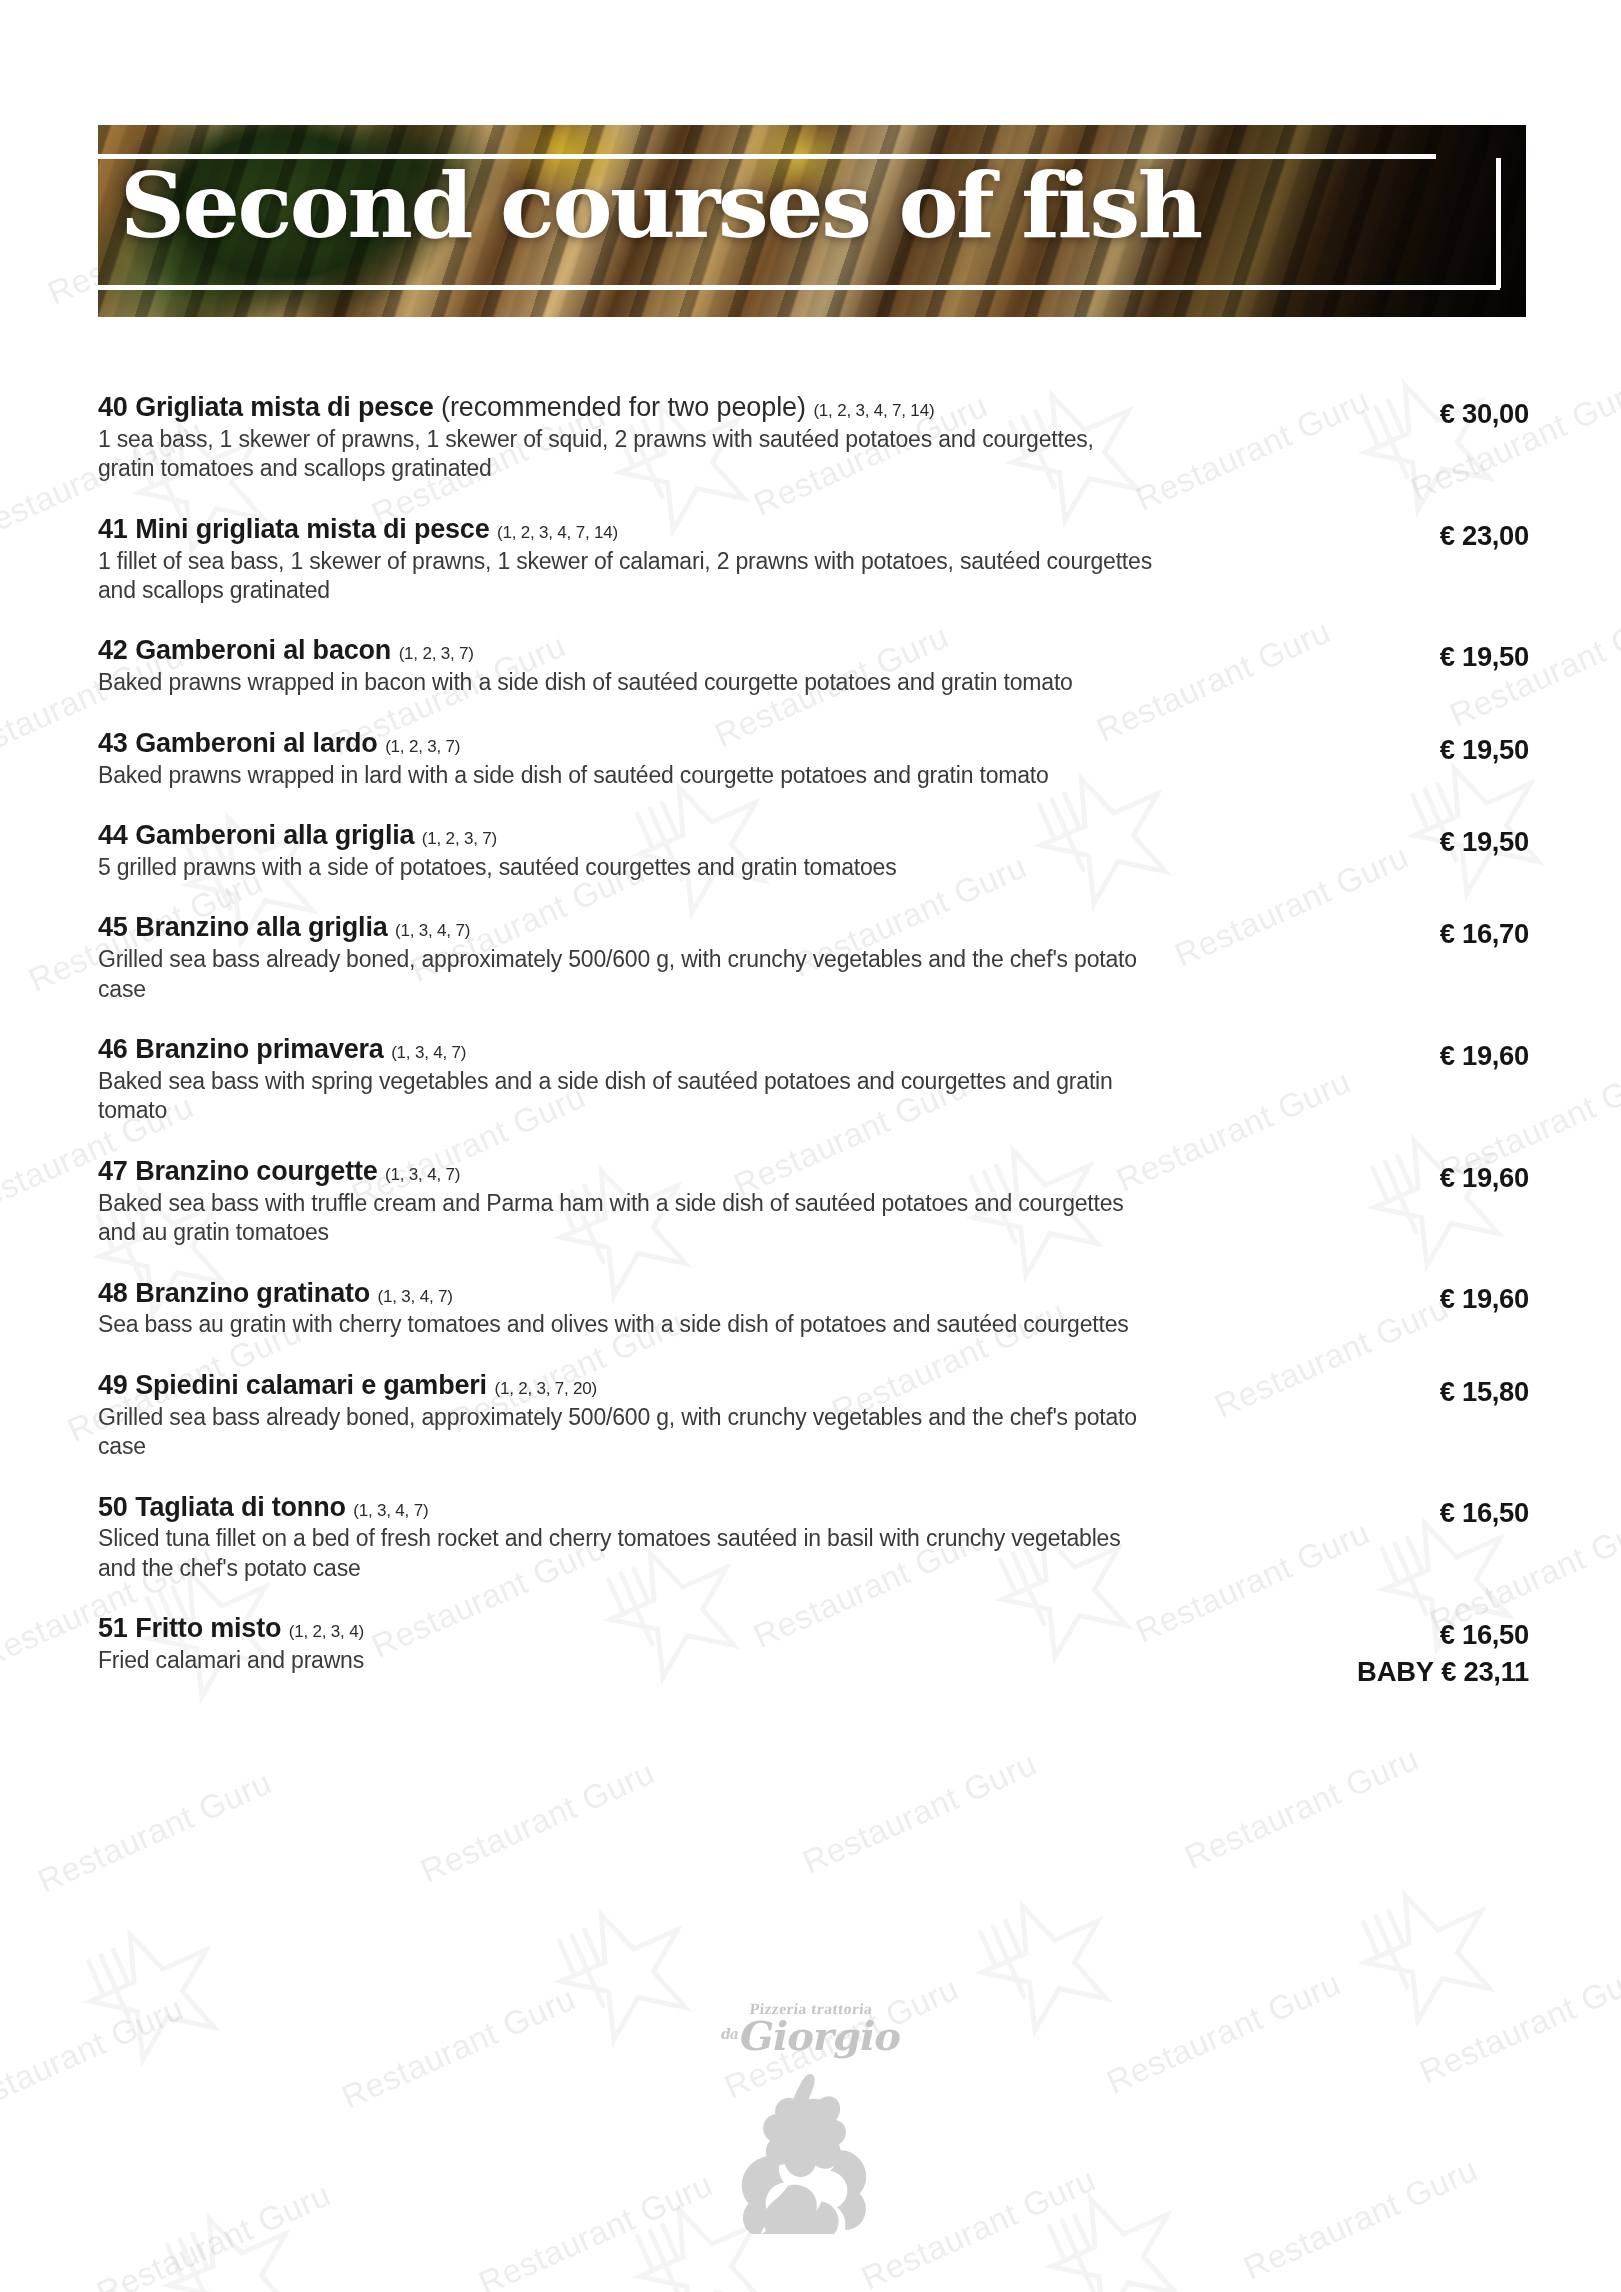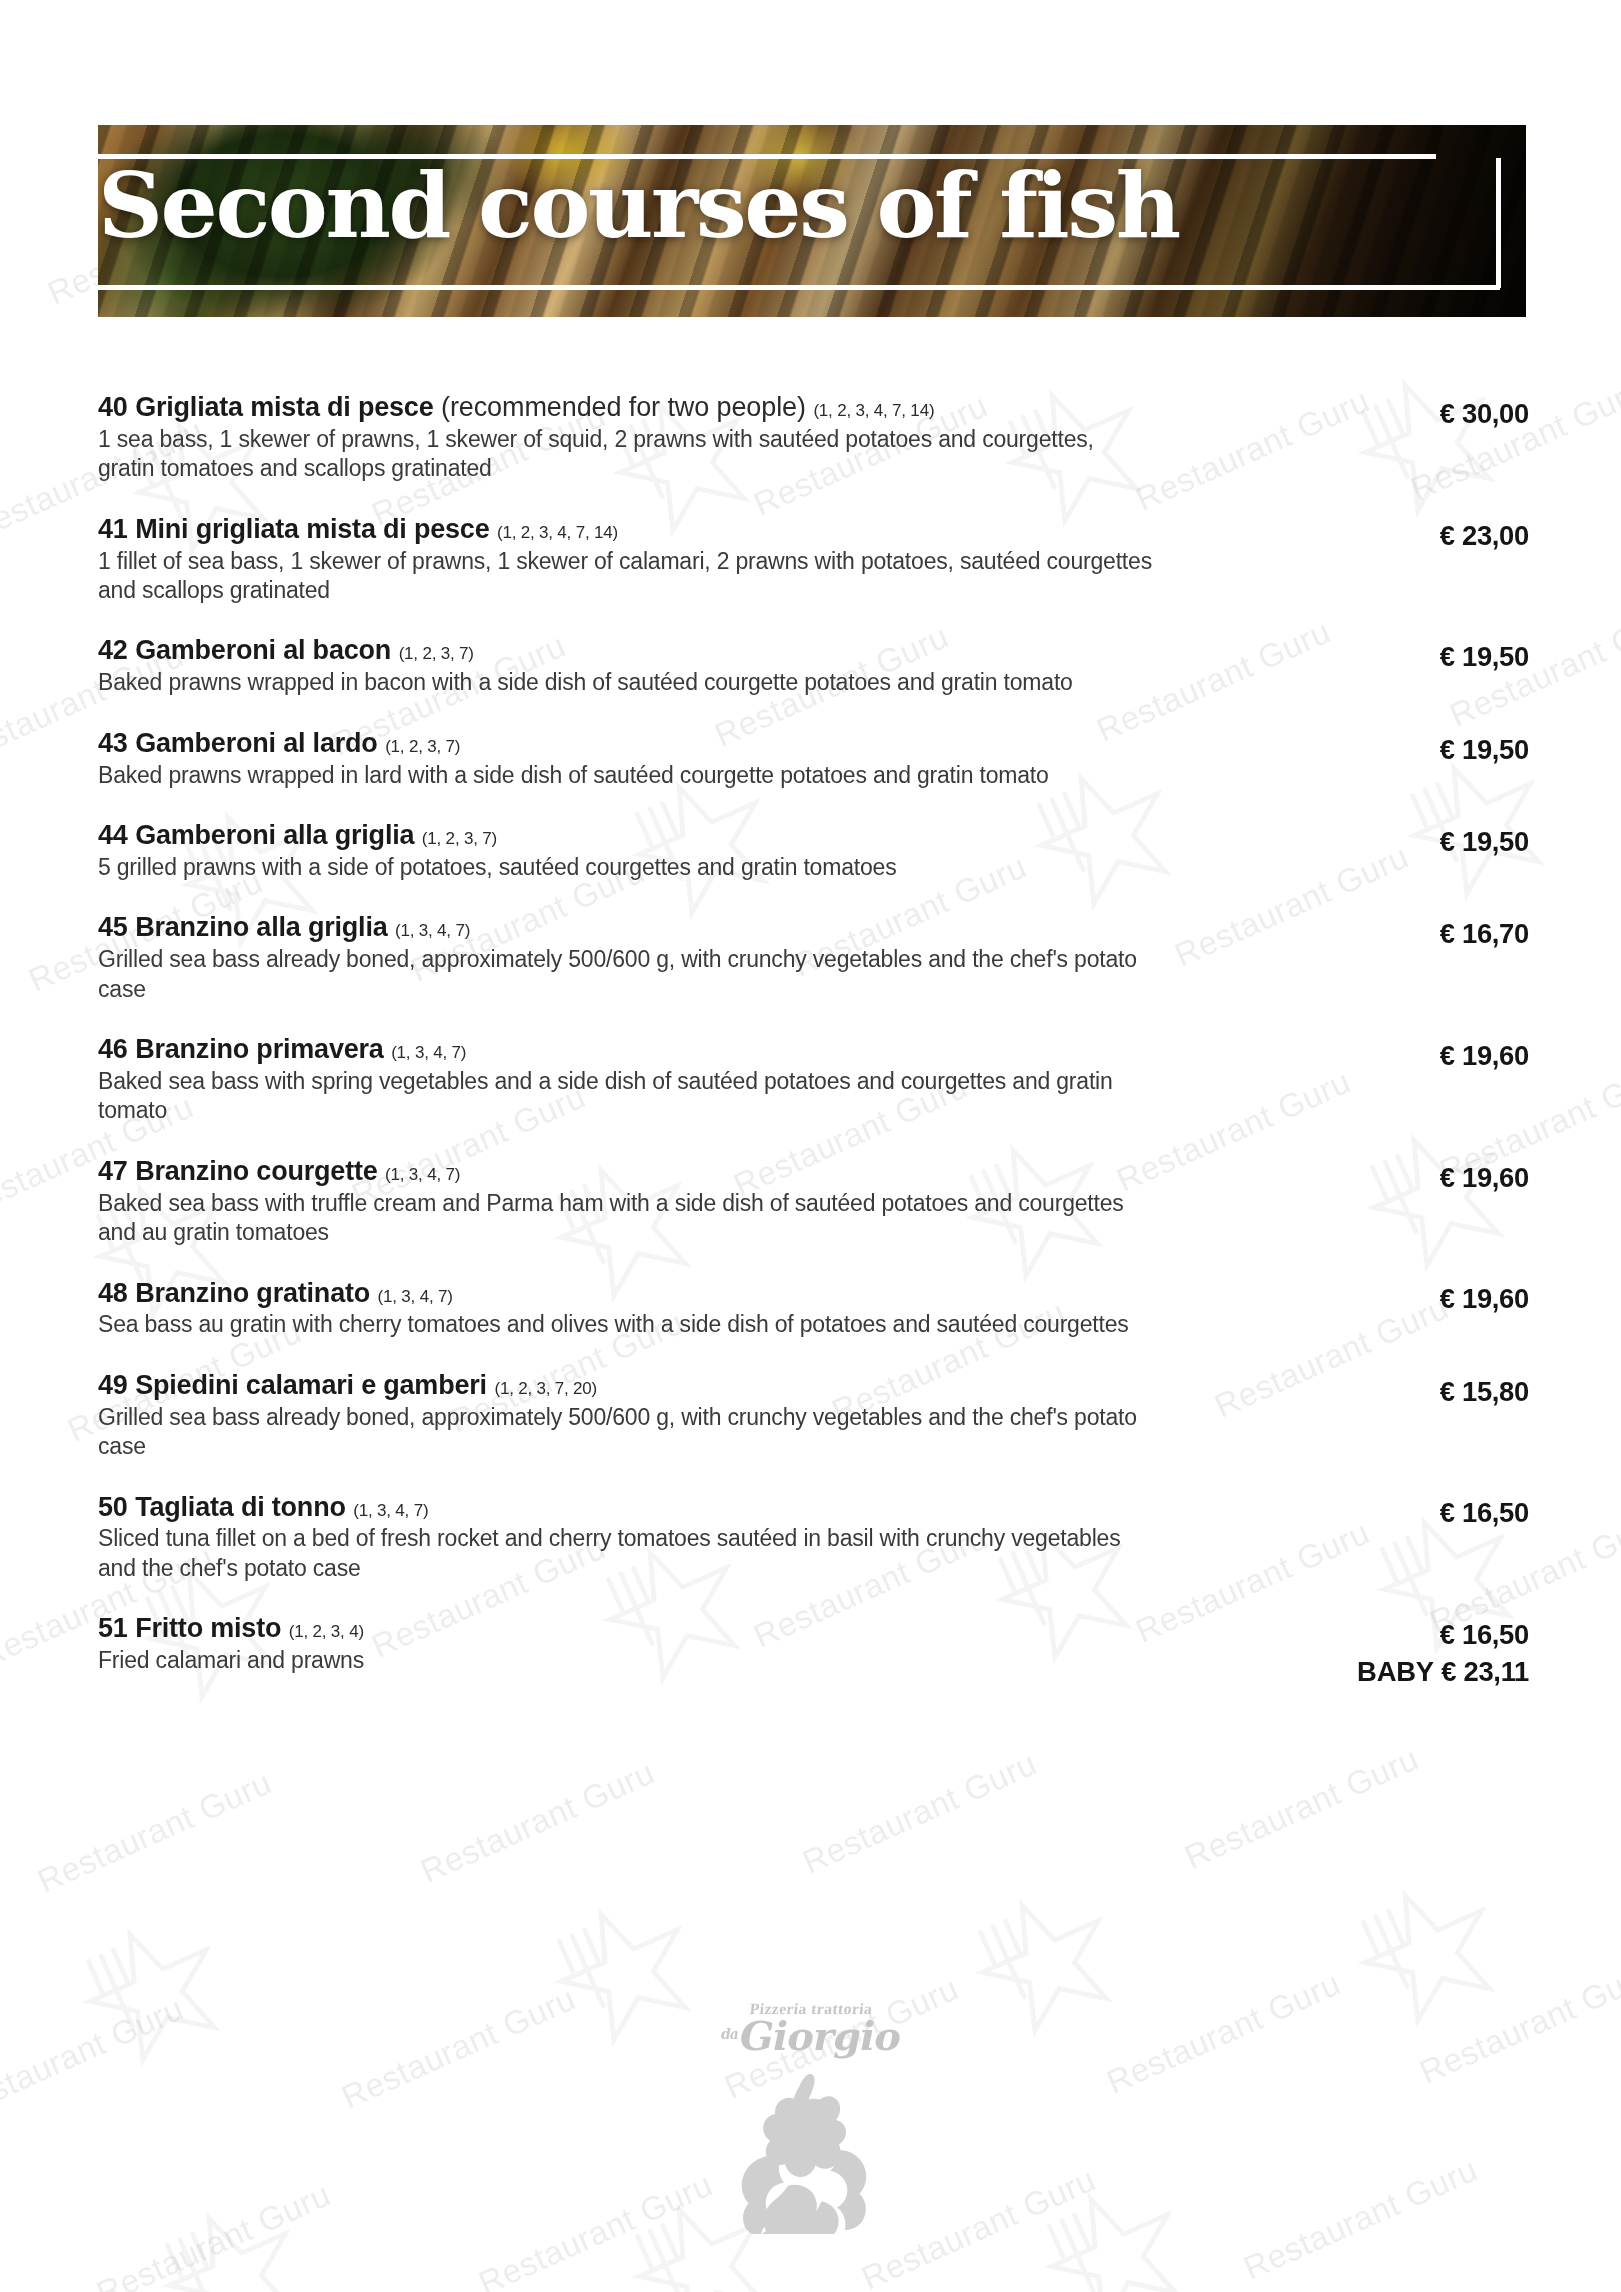--- a/index.html
+++ b/index.html
@@ -102,21 +102,21 @@
     position: absolute;
     left: 0px;
     top: 35px;
     width: 1333px;
     z-index: 4;
     font-family: "DejaVu Serif", "Liberation Serif", serif;
     font-weight: 700;
     font-size: 90px;
     line-height: 1.02;
     color: #ffffff;
-    padding-left: 0;
+    padding-left: 22px;
     letter-spacing: -2.4px;
     text-shadow: 0 2px 9.8px rgba(0,0,0,0.45);
     white-space: nowrap;
   }
 
   
   #menu-list {
     position: absolute;
     left: 98px;
     top: 392px;

